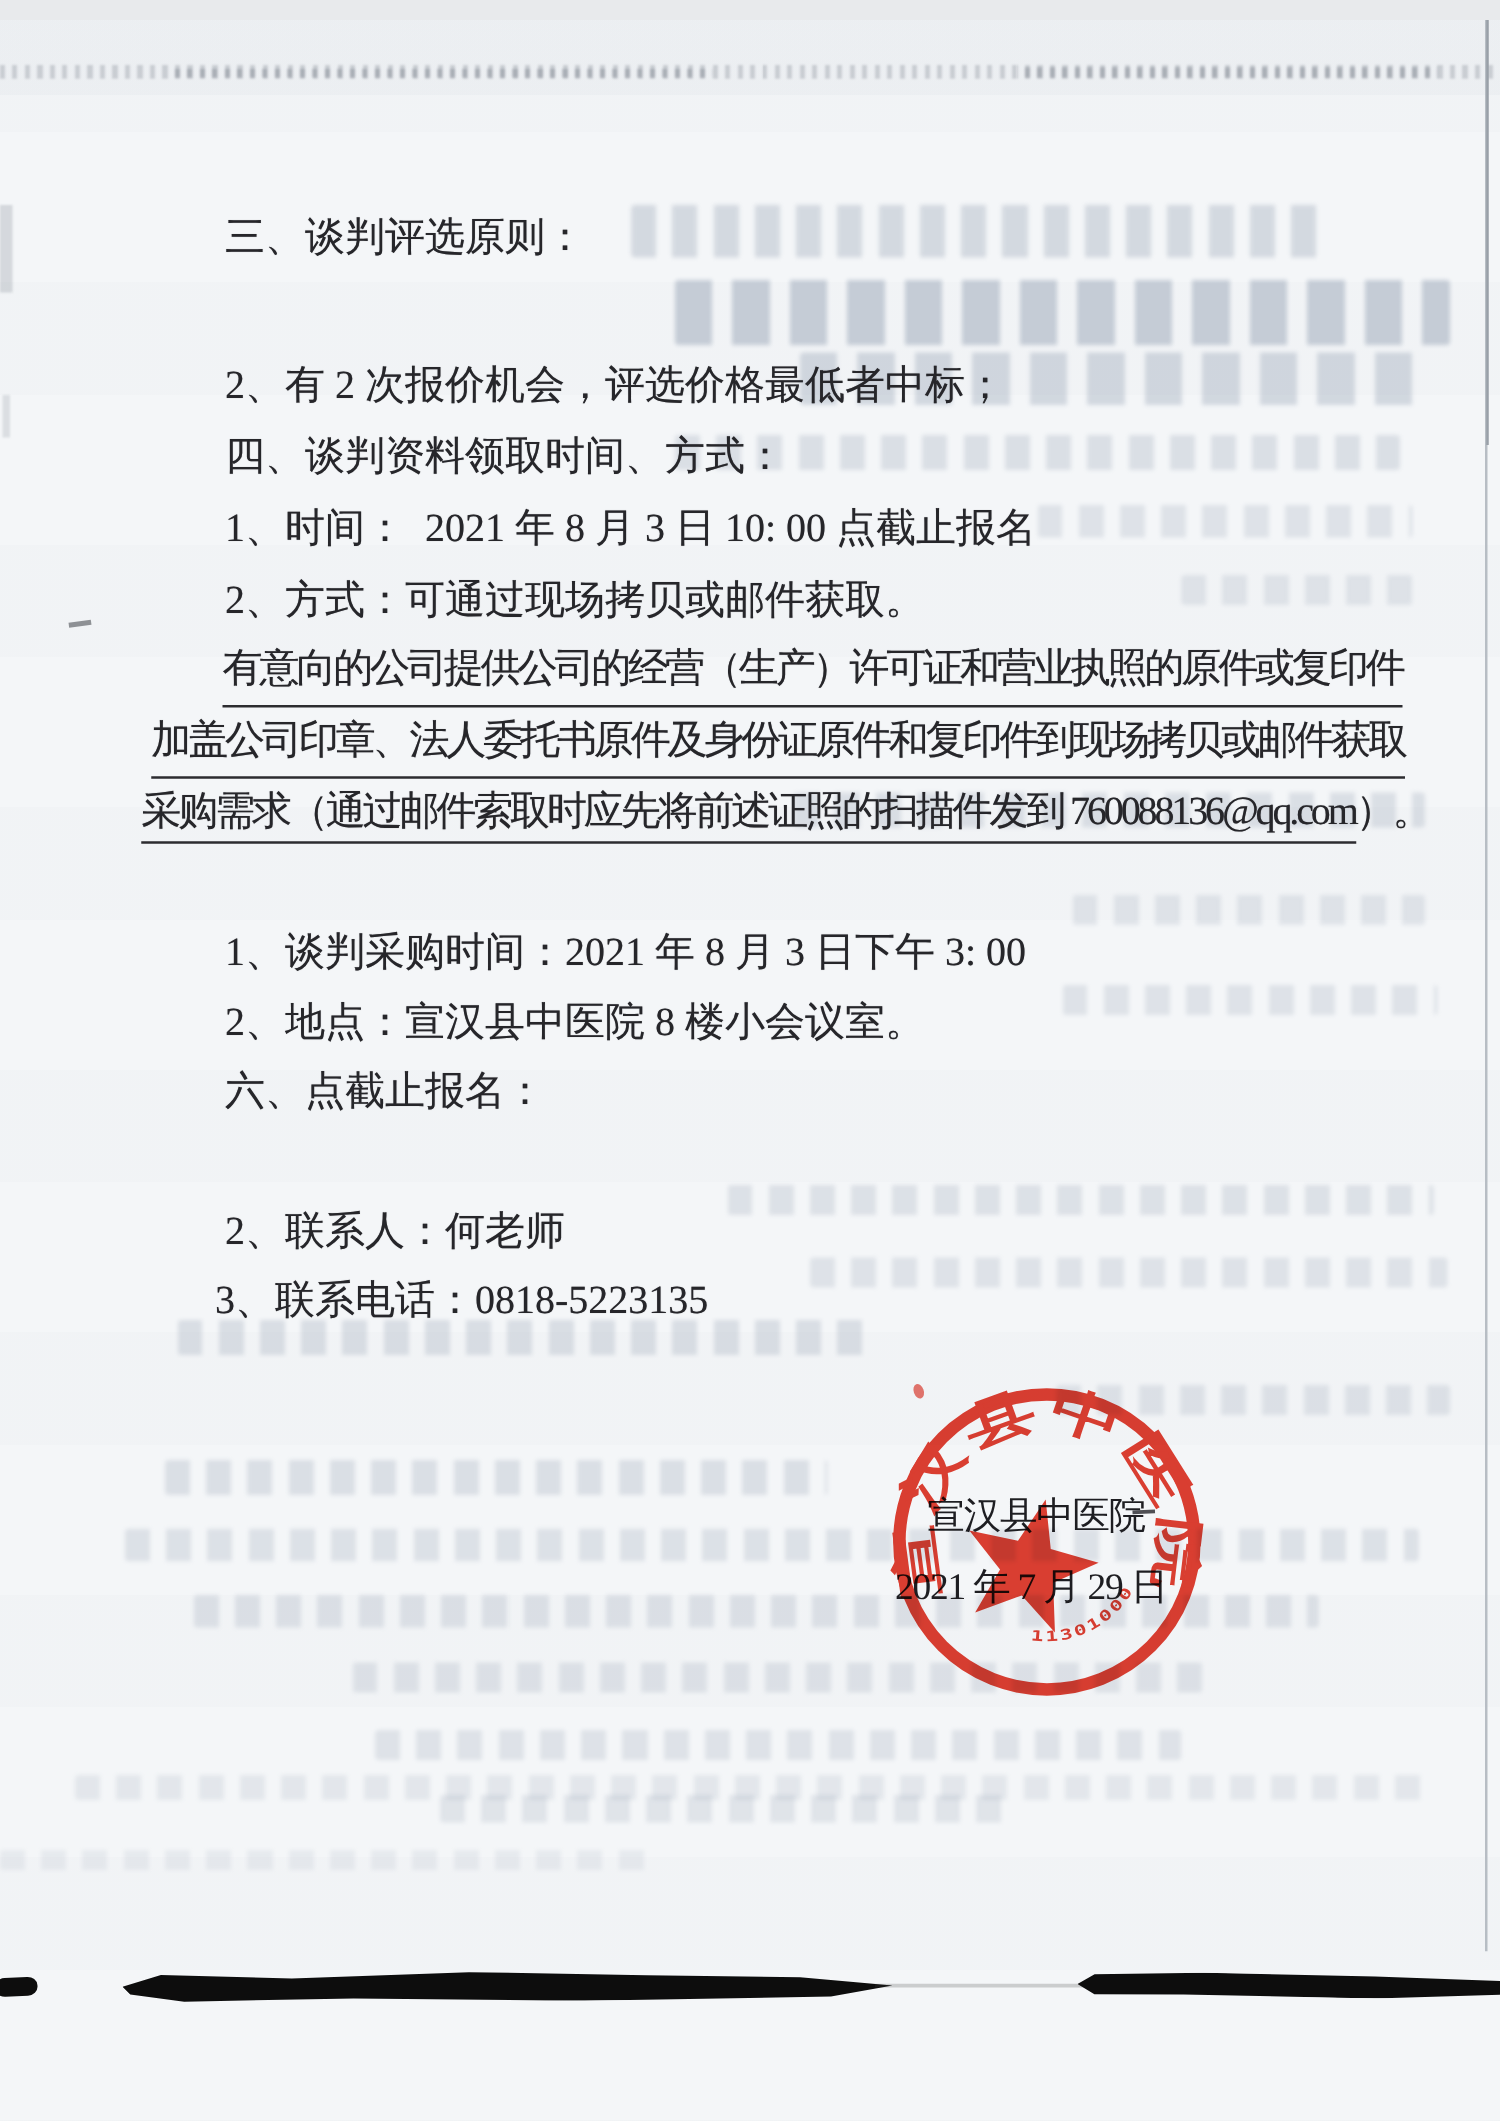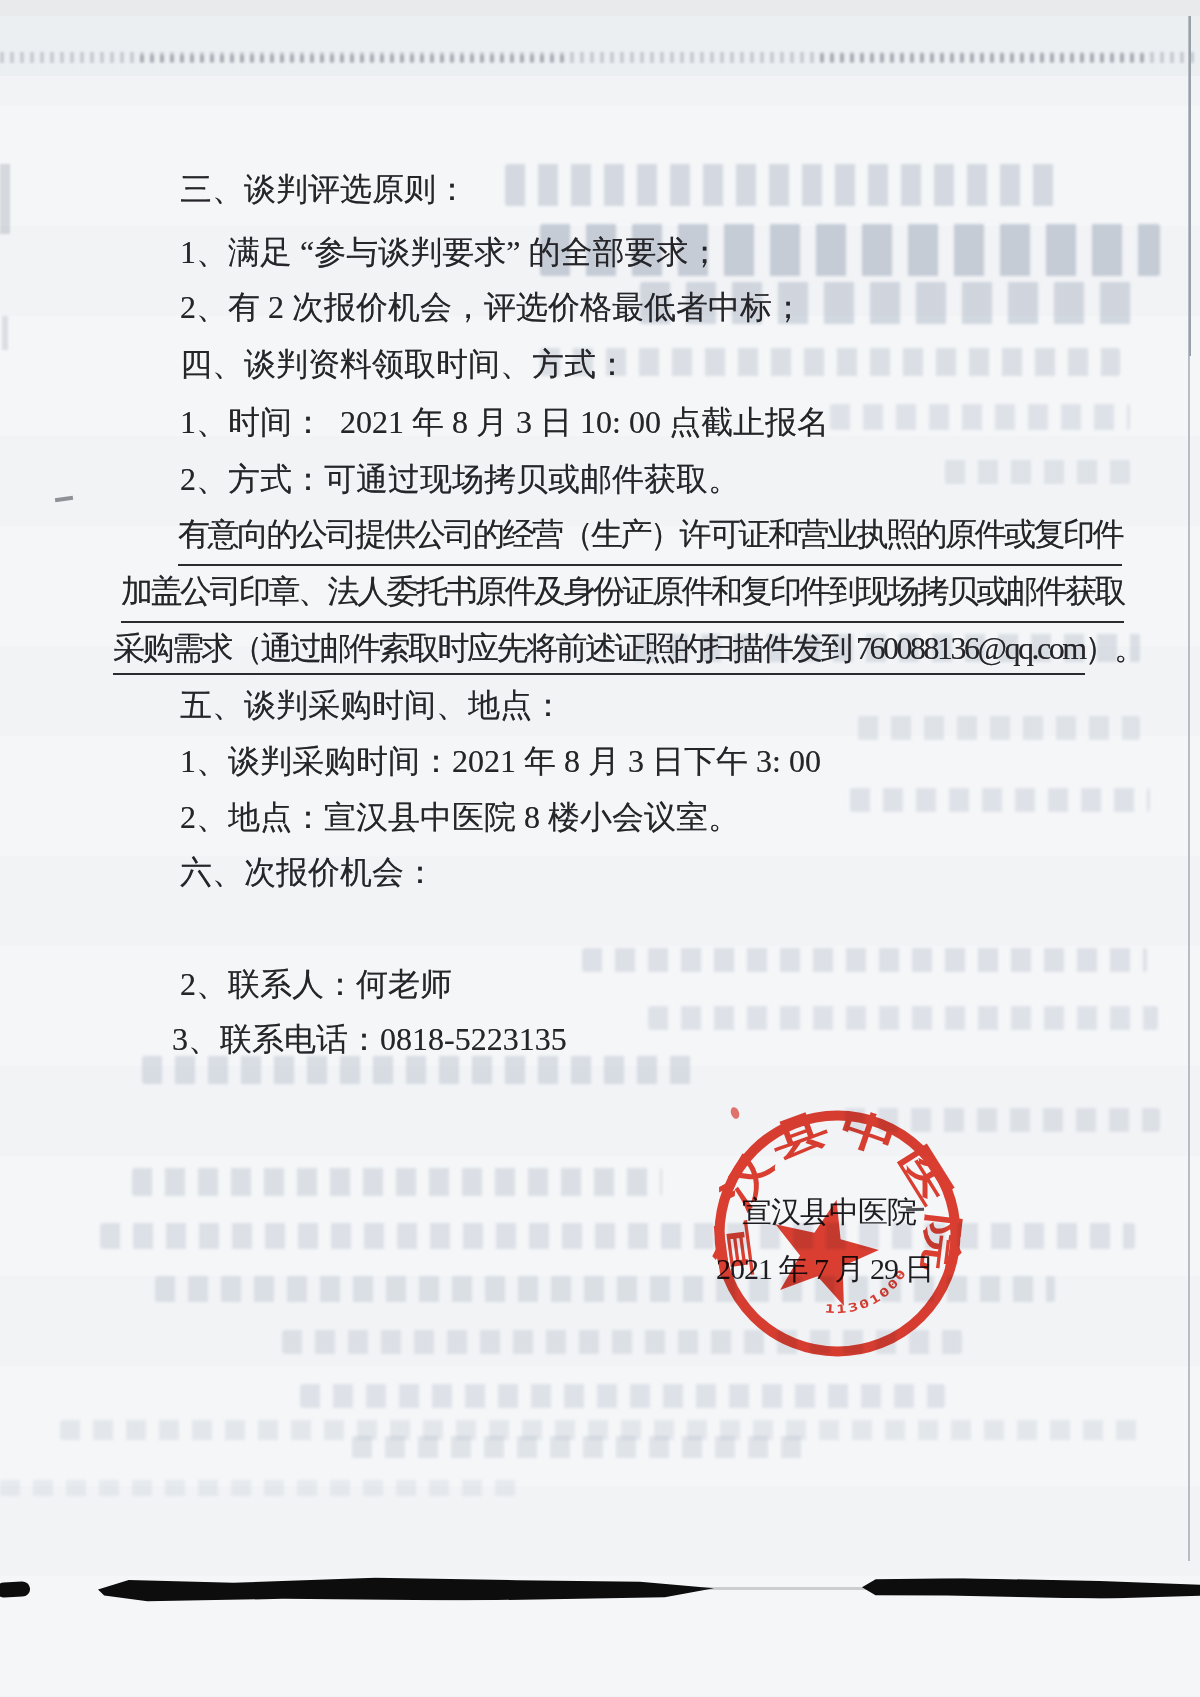--- a/index.html
+++ b/index.html
@@ -88,34 +88,32 @@
   <div class="ghost" style="left:132px;top:1152px;width:530px;height:28px;opacity:.3;"></div>
   <div class="ghost" style="left:100px;top:1207px;width:1035px;height:26px;opacity:.28;"></div>
   <div class="ghost" style="left:155px;top:1260px;width:900px;height:26px;opacity:.28;"></div>
   <div class="ghost" style="left:282px;top:1314px;width:680px;height:24px;opacity:.26;"></div>
   <div class="ghost" style="left:300px;top:1368px;width:645px;height:24px;opacity:.26;"></div>
   <div class="ghost" style="left:60px;top:1404px;width:1080px;height:20px;opacity:.2;"></div>
   <div class="ghost" style="left:352px;top:1420px;width:455px;height:22px;opacity:.24;"></div>
   <div class="ghost" style="left:0;top:1464px;width:520px;height:16px;opacity:.16;"></div>
 
   <div class="bline bl0">三、谈判评选原则：</div>
-  <div class="bline bl1">1、满足 “参与谈判要求” 的全部要求；</div>
   <div class="bline bl2">2、有 2 次报价机会，评选价格最低者中标；</div>
   <div class="bline bl3">四、谈判资料领取时间、方式：</div>
   <div class="bline bl4">1、时间：  2021 年 8 月 3 日 10: 00 点截止报名</div>
   <div class="bline bl5">2、方式：可通过现场拷贝或邮件获取。</div>
 
   <div class="para p1 u">有意向的公司提供公司的经营（生产）许可证和营业执照的原件或复印件</div>
   <div class="para p2 u">加盖公司印章、法人委托书原件及身份证原件和复印件到现场拷贝或邮件获取</div>
   <div class="para p3"><span class="u">采购需求（通过邮件索取时应先将前述证照的扫描件发到 760088136@qq.com</span><span>）。</span></div>
 
-  <div class="bline bl6">五、谈判采购时间、地点：</div>
   <div class="bline bl7">1、谈判采购时间：2021 年 8 月 3 日下午 3: 00</div>
   <div class="bline bl8">2、地点：宣汉县中医院 8 楼小会议室。</div>
-  <div class="bline bl9">六、次报价机会：</div>
+  <div class="bline bl9">六、点截止报名：</div>
   <div class="bline bl11">2、联系人：何老师</div>
   <div class="bline bl12">3、联系电话：0818-5223135</div>
 
   <div class="sig-org">宣汉县中医院</div>
   <div class="sig-dash"></div>
   <div class="sig-date">2021 年 7 月 29 日</div>
 
   <svg class="stamp" viewBox="0 0 262 262">
     <defs>
       <path id="ringArc" d="M 48.9,171.3 A 91,91 0 1 1 211.1,171.3" fill="none"></path>

